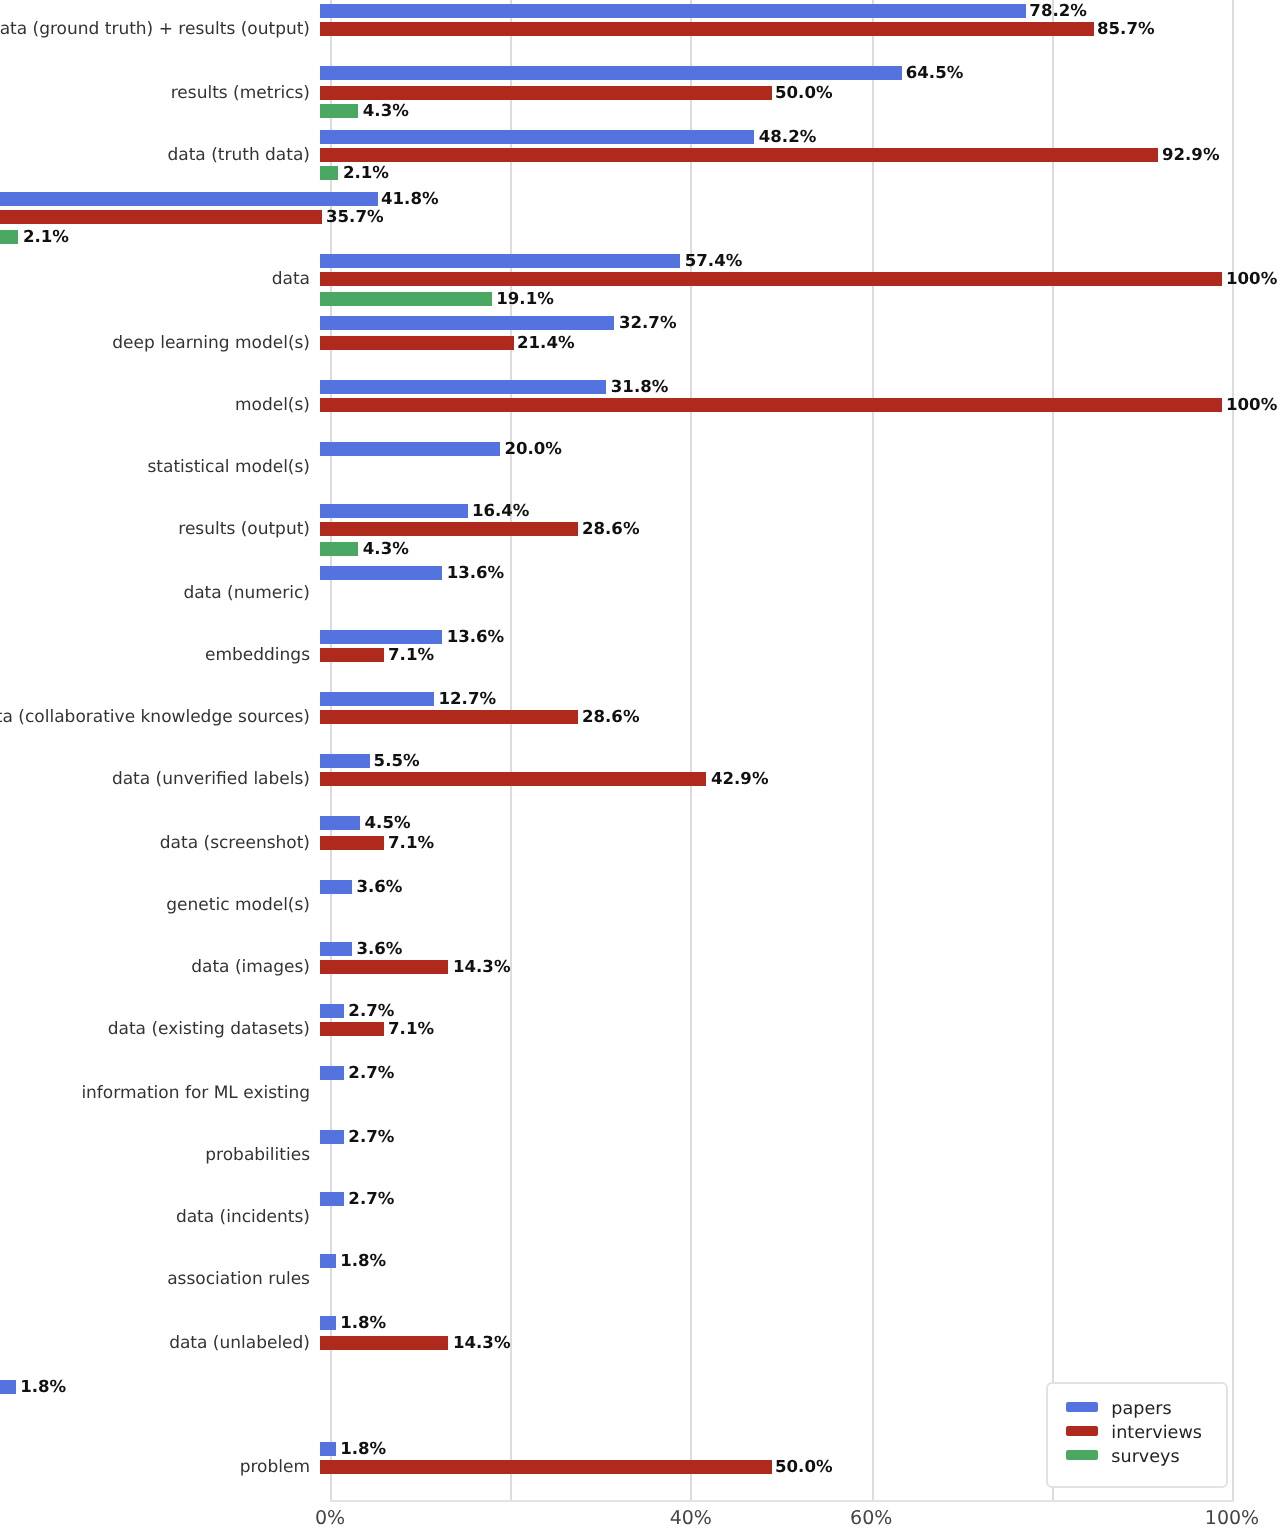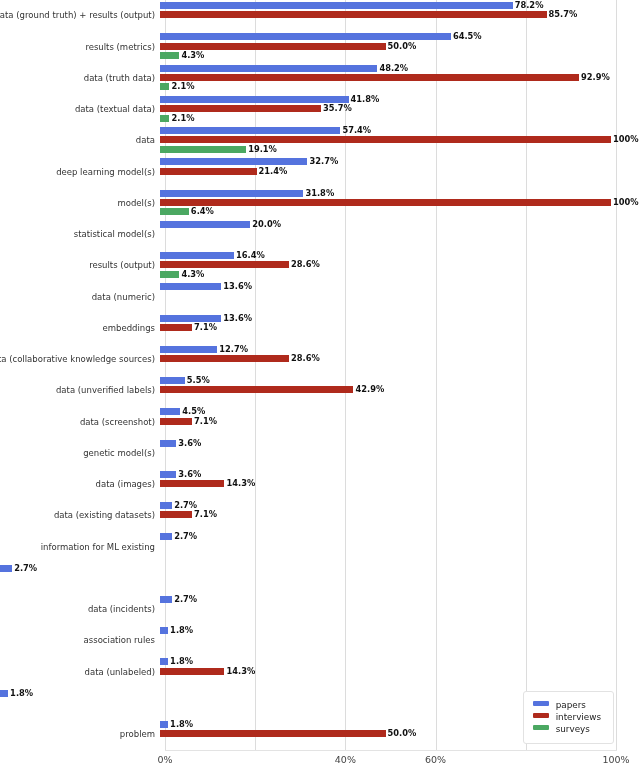--- a/index.html
+++ b/index.html
@@ -109,23 +109,20 @@
             <div class="bar" style="width: 92.9%; background: rgb(175, 42, 28);"></div>
             <span class="val-label">92.9%</span>
           </div>
           <div class="slot">
             <div class="bar" style="width: 2.1%; background: rgb(75, 168, 98);"></div>
             <span class="val-label">2.1%</span>
           </div>
         </div>
       </div>
       <div class="group">
-        <div class="cat-cell">
-          <span>data (textual data)</span>
-        </div>
         <div class="bars-cell">
           <div class="slot">
             <div class="bar" style="width: 41.8%; background: rgb(85, 115, 222);"></div>
             <span class="val-label">41.8%</span>
           </div>
           <div class="slot">
             <div class="bar" style="width: 35.7%; background: rgb(175, 42, 28);"></div>
             <span class="val-label">35.7%</span>
           </div>
           <div class="slot">
@@ -175,24 +172,20 @@
         </div>
         <div class="bars-cell">
           <div class="slot">
             <div class="bar" style="width: 31.8%; background: rgb(85, 115, 222);"></div>
             <span class="val-label">31.8%</span>
           </div>
           <div class="slot">
             <div class="bar" style="width: 100%; background: rgb(175, 42, 28);"></div>
             <span class="val-label">100%</span>
           </div>
-          <div class="slot">
-            <div class="bar" style="width: 6.4%; background: rgb(75, 168, 98);"></div>
-            <span class="val-label">6.4%</span>
-          </div>
         </div>
       </div>
       <div class="group">
         <div class="cat-cell">
           <span>statistical model(s)</span>
         </div>
         <div class="bars-cell">
           <div class="slot">
             <div class="bar" style="width: 20%; background: rgb(85, 115, 222);"></div>
             <span class="val-label">20.0%</span>
@@ -349,20 +342,23 @@
         <div class="bars-cell">
           <div class="slot">
             <div class="bar" style="width: 2.7%; background: rgb(85, 115, 222);"></div>
             <span class="val-label">2.7%</span>
           </div>
           <div class="slot"></div>
           <div class="slot"></div>
         </div>
       </div>
       <div class="group">
+        <div class="cat-cell">
+          <span>probabilities</span>
+        </div>
         <div class="bars-cell">
           <div class="slot">
             <div class="bar" style="width: 2.7%; background: rgb(85, 115, 222);"></div>
             <span class="val-label">2.7%</span>
           </div>
           <div class="slot"></div>
           <div class="slot"></div>
         </div>
       </div>
       <div class="group">

